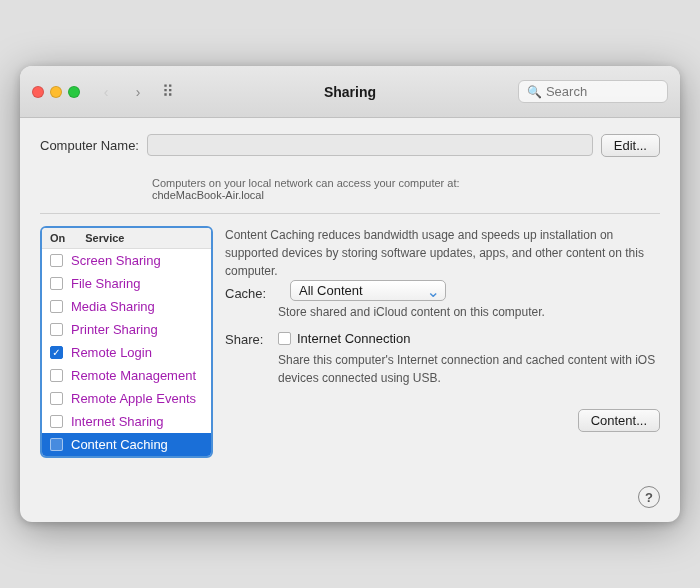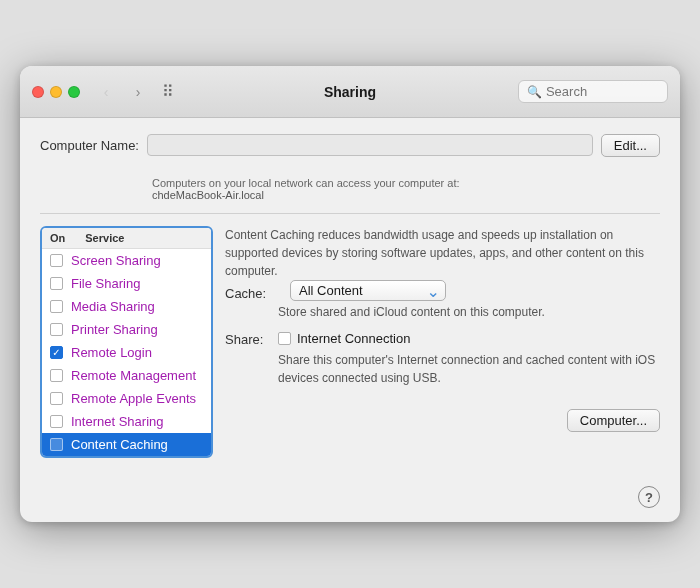--- a/index.html
+++ b/index.html
@@ -428,21 +428,21 @@
         <div class="share-row">
           <span class="share-label">Share:</span>
           <div class="share-content">
             <div class="share-checkbox"></div>
             <span class="share-name">Internet Connection</span>
           </div>
         </div>
         <div class="share-desc">Share this computer's Internet connection and cached content with iOS devices connected using USB.</div>
 
         <div class="bottom-right">
-          <button class="options-btn">Computer...</button>
+          <button class="options-btn">Content...</button>
         </div>
       </div>
     </div>
   </div>
 
   <div class="footer">
     <button class="help-btn">?</button>
   </div>
 </div>
 

